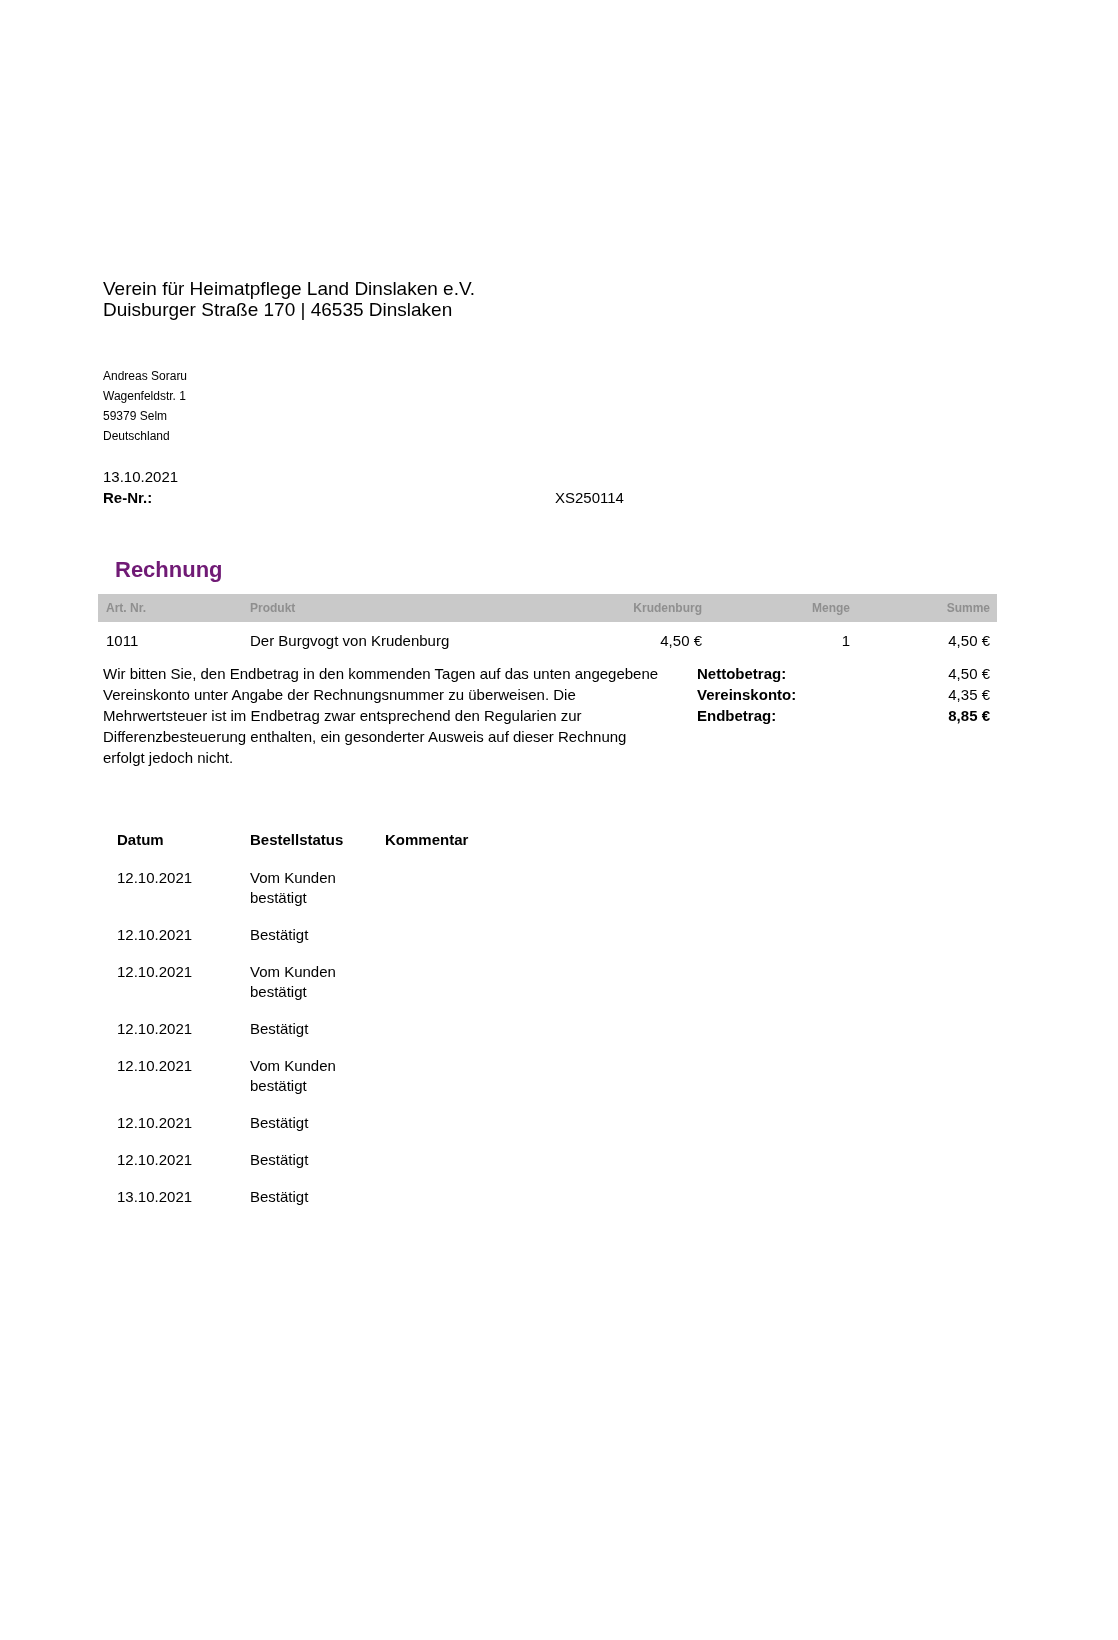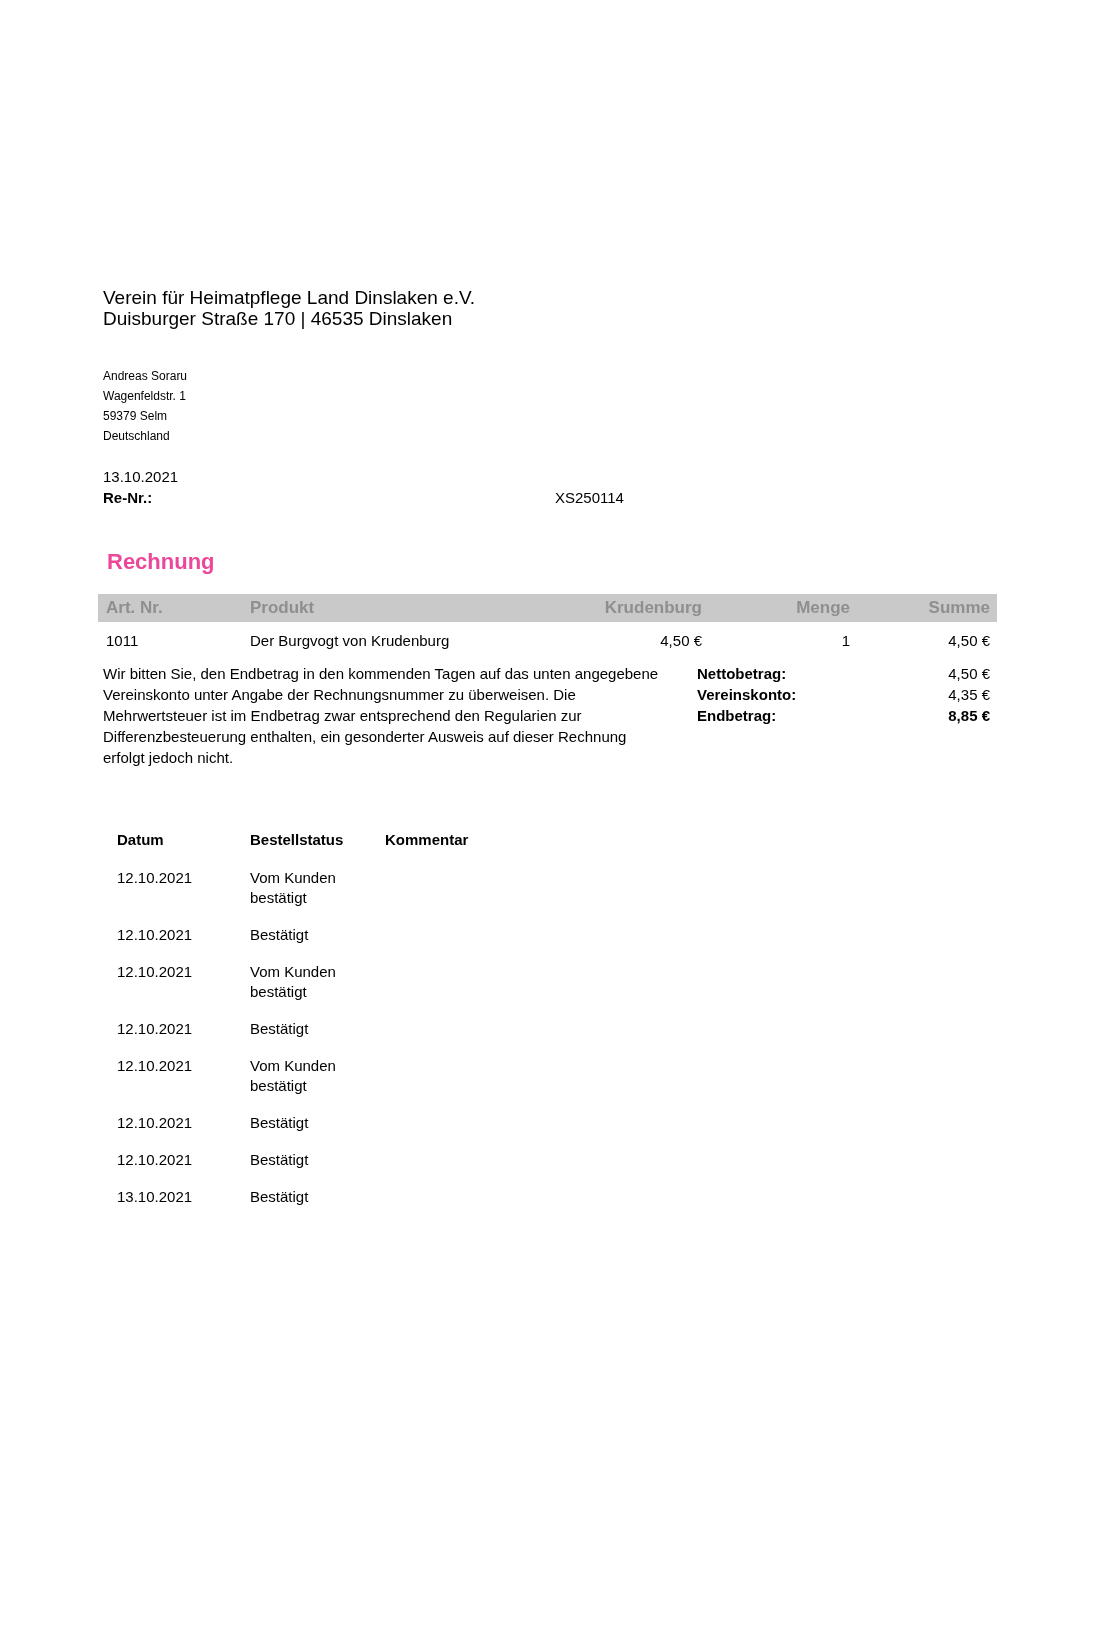--- a/index.html
+++ b/index.html
@@ -6,35 +6,35 @@
   .page {
     position: relative;
     width: 1118px;
     height: 1640px;
     background: #ffffff;
     font-family: "Liberation Sans", "DejaVu Sans", sans-serif;
     color: #000000;
     overflow: hidden;
   }
   
-  .sender { position: absolute; left: 103px; top: 287px; font-size: 19px; line-height: 21px; }
+  .sender { position: absolute; left: 103px; top: 278px; font-size: 19px; line-height: 21px; }
   
   .recipient { position: absolute; left: 103px; top: 366px; font-size: 12px; line-height: 20px; }
   
   .meta { position: absolute; left: 103px; top: 466px; font-size: 15px; line-height: 21px; }
   .meta-row { display: flex; }
   .meta-label { font-weight: bold; width: 452px; }
   
-  .title { position: absolute; left: 103px; top: 545px; margin: 4px; font-size: 22px; font-weight: bold; color: #ec4899; }
+  .title { position: absolute; left: 103px; top: 545px; margin: 12px; font-size: 22px; font-weight: bold; color: #701a75; }
   
   .items { position: absolute; left: 98px; top: 594px; width: 899px; }
   .items-header {
     display: flex; align-items: center; box-sizing: border-box;
     height: 28px; padding: 0 7px 0 8px;
-    background: #c9c9c9; color: #8f8f8f; font-weight: bold; font-size: 17px;
+    background: #c9c9c9; color: #8f8f8f; font-weight: bold; font-size: 12px;
   }
   .items-row { display: flex; box-sizing: border-box; padding: 0 7px 0 8px; margin-top: 10px; font-size: 15px; line-height: 18px; }
   .col-art  { width: 144px; }
   .col-prod { width: 292px; }
   .col-price{ width: 160px; text-align: right; }
   .col-qty  { width: 148px; text-align: right; }
   .col-sum  { width: 140px; text-align: right; }
   
   .note { position: absolute; left: 103px; top: 663px; width: 568px; margin: 0; font-size: 15px; line-height: 21px; }
   .totals { position: absolute; left: 697px; top: 663px; width: 293px; font-size: 15px; line-height: 21px; }

